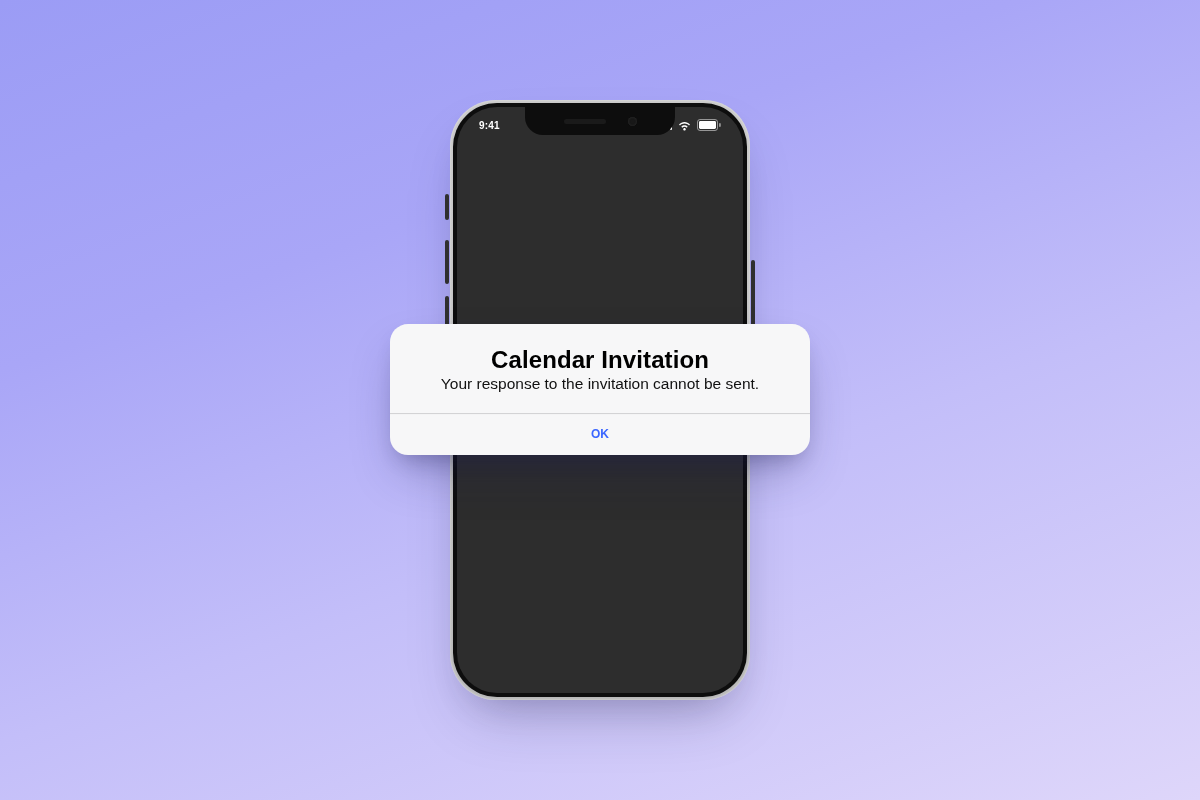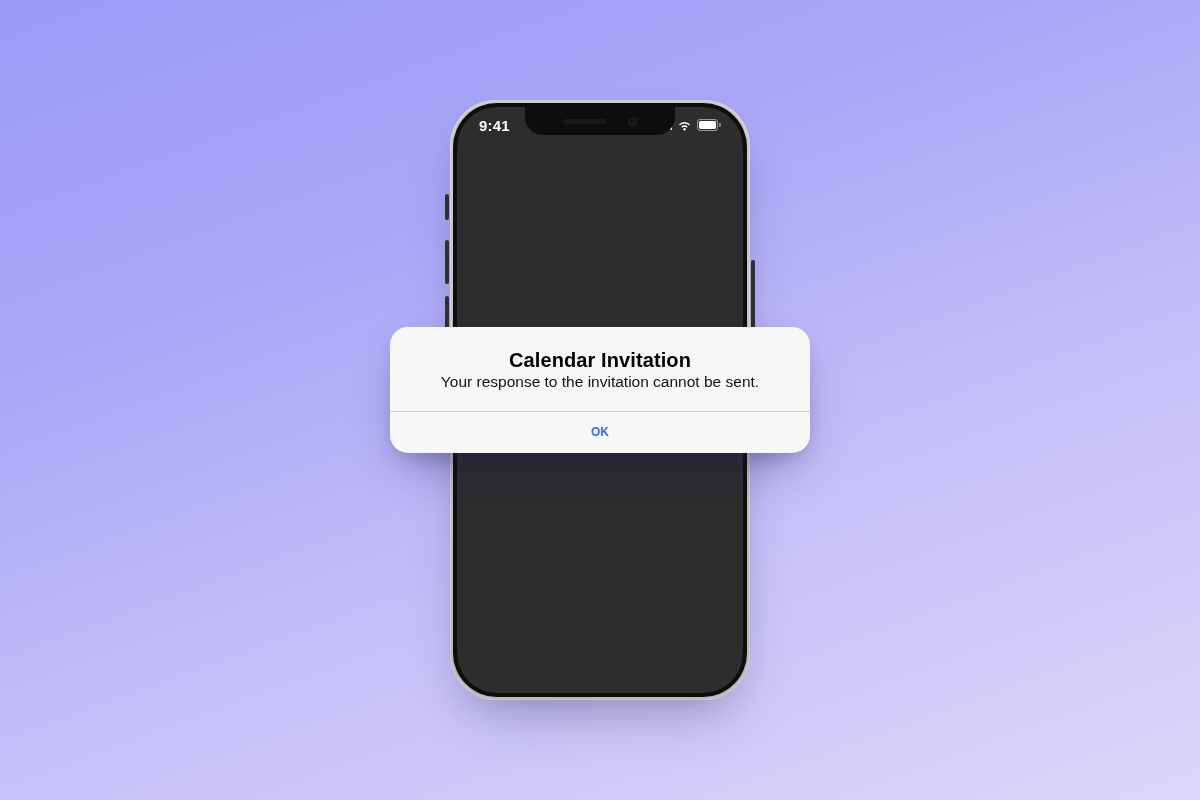--- a/index.html
+++ b/index.html
@@ -43,37 +43,37 @@
       z-index:5; display:flex; justify-content:center; align-items:center; gap:22px;
     }
     .speaker { width:42px; height:5px; background:#1a1a1a; border-radius:3px; }
     .camera  { width:9px; height:9px; background:#181818; border-radius:50%; box-shadow:inset 0 0 2px #333; }
     
     .status-bar {
       position:absolute; top:8px; left:0; right:0; height:20px;
       display:flex; justify-content:space-between; align-items:center;
       padding:0 22px; z-index:4; color:#fff;
     }
-    .status-time { font-size:15px; font-weight:600; letter-spacing:.2px; }
+    .status-time { font-size:10px; font-weight:600; letter-spacing:.2px; }
     .status-right { display:flex; align-items:center; gap:5px; }
     .cell-icon, .wifi-icon, .batt-icon { display:flex; align-items:flex-end; }
     .cell-icon span { width:2.5px; background:#fff; margin-left:1.5px; border-radius:1px; }
     .cell-icon span:nth-child(1){height:4px} .cell-icon span:nth-child(2){height:6px}
     .cell-icon span:nth-child(3){height:8px} .cell-icon span:nth-child(4){height:10px}
     .wifi-icon svg, .batt-icon svg { display:block; }
     
     .alert {
       position:absolute; width:420px; left:50%; top:50%;
       transform:translate(-50%,-58%);
       background:#f7f7f8; border-radius:18px;
       box-shadow:0 24px 48px -12px rgba(30,30,80,.35),0 10px 20px -8px rgba(30,30,80,.25);
       overflow:hidden; z-index:10;
     }
     .alert-body { padding:22px 24px 18px; text-align:center; color:#000; }
-    .alert-title { font-size:20px; font-weight:600; margin-bottom:0; letter-spacing:.1px; }
+    .alert-title { font-size:24px; font-weight:600; margin-bottom:0; letter-spacing:.1px; }
     .alert-msg   { font-size:15.5px; font-weight:400; line-height:1.35; color:#111; }
     .alert-sep   { height:1px; background:#d0d0d3; }
     .alert-btn   {
       display:block; width:100%; text-align:center; padding:13px 0 14px;
       font-size:12px; font-weight:600; color:#3b66ff; background:transparent;
       border:none; cursor:pointer; font-family:inherit;
     }
   </style>
 </head>
 <body>

